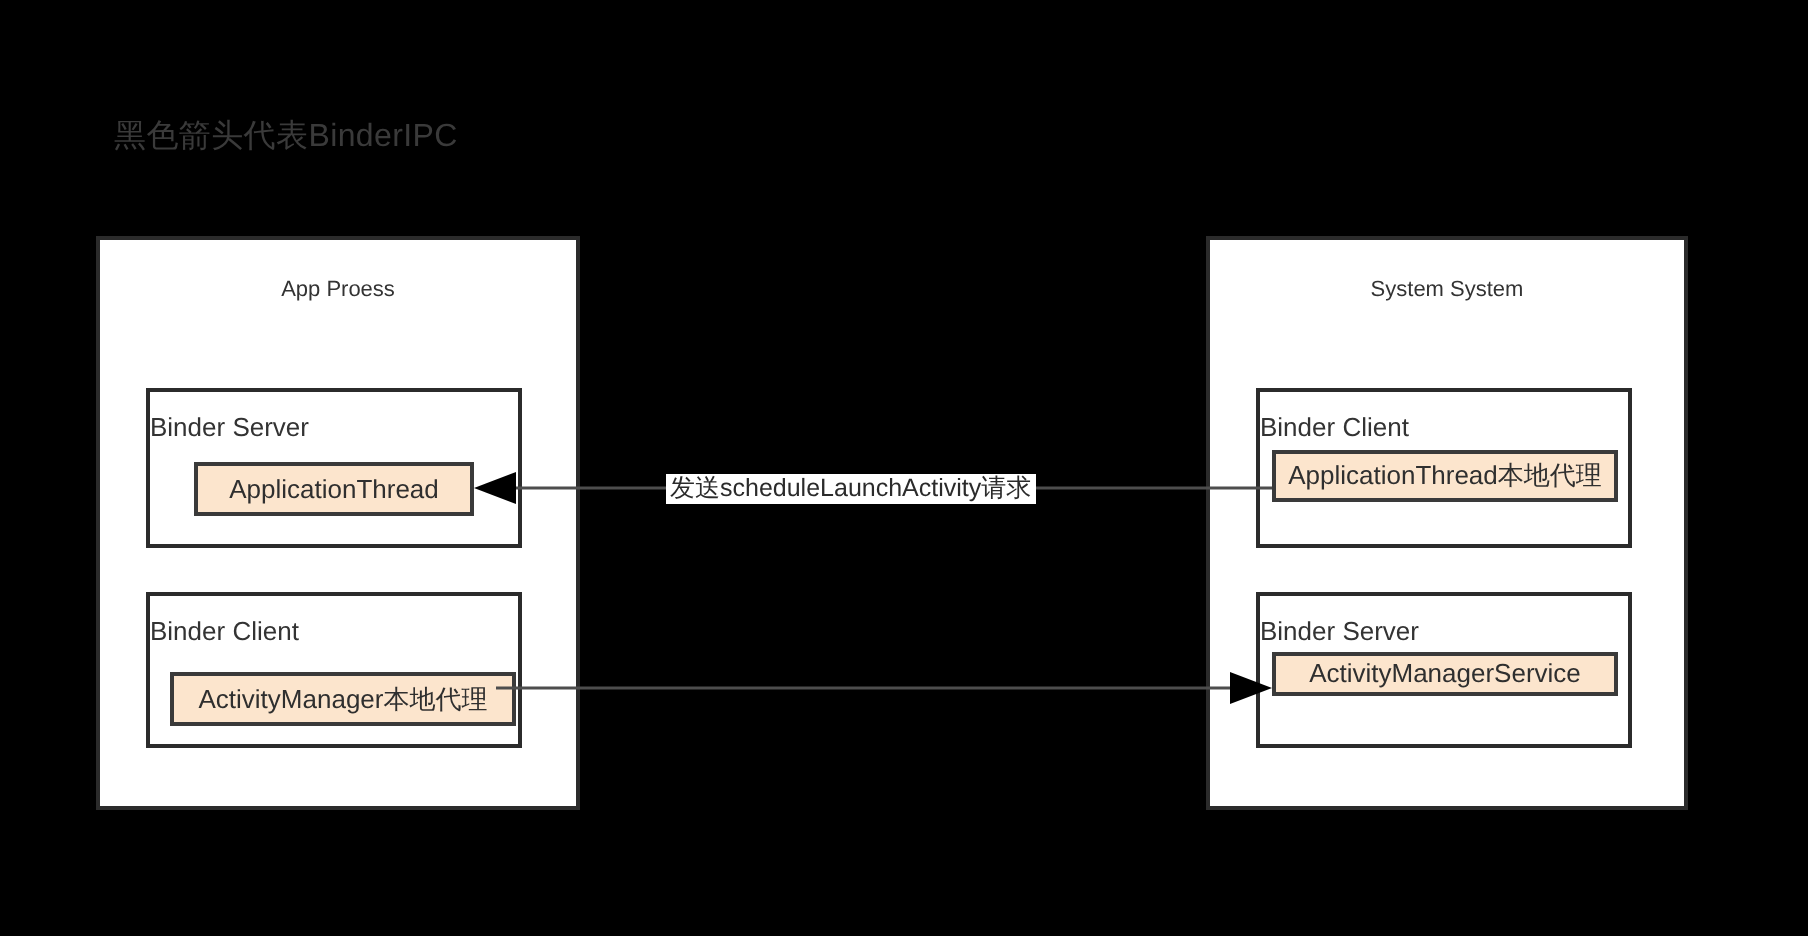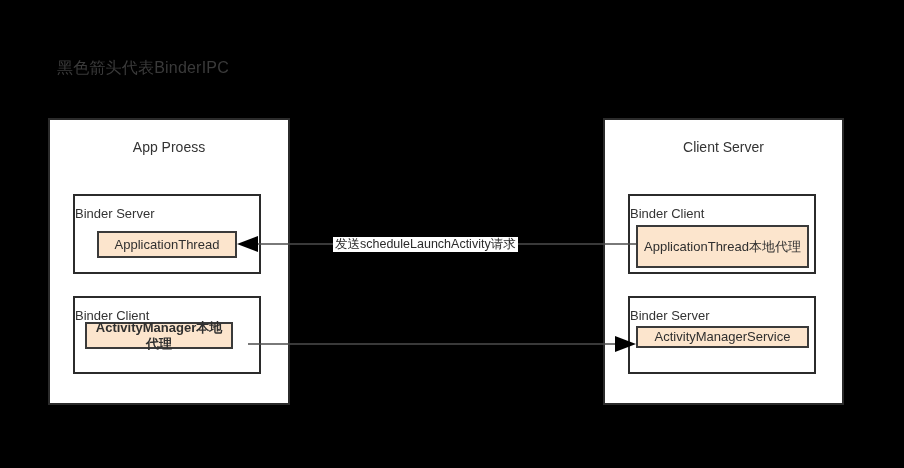--- a/index.html
+++ b/index.html
@@ -43,21 +43,21 @@
   }
   #process-left  { left: 48px;  top: 118px; width: 242px; height: 287px; }
   #process-right { left: 603px; top: 118px; width: 241px; height: 287px; }
 
   .process-title {
     position: absolute;
     left: 0;
     right: 0;
     top: 19px;
     text-align: center;
-    font-size: 14px;
+    font-size: 11px;
     color: #333333;
     white-space: nowrap;
   }
 
   
   .role-box {
     position: absolute;
     background: #ffffff;
     border: 2px solid #2b2b2b;
     box-sizing: border-box;
@@ -88,22 +88,22 @@
     align-items: center;
     justify-content: center;
     text-align: center;
     font-size: 13px;
     color: #2f2f2f;
     line-height: 16px;
     padding: 0 4px;
   }
 
   #comp-application-thread       { left: 97px;  top: 231px; width: 140px; height: 27px; }
-  #comp-activity-manager-proxy   { left: 85px;  top: 322px; width: 148px; height: 27px; font-weight: bold; }
-  #comp-application-thread-proxy { left: 636px; top: 225px; width: 173px; height: 43px; }
+  #comp-activity-manager-proxy   { left: 85px;  top: 336px; width: 173px; height: 27px; }
+  #comp-application-thread-proxy { left: 636px; top: 225px; width: 173px; height: 26px; }
   #comp-activity-manager-service { left: 636px; top: 326px; width: 173px; height: 22px; }
 
   
   #arrow-layer {
     position: absolute;
     left: 0; top: 0;
     width: 904px;
     height: 468px;
     pointer-events: none;
   }
@@ -138,21 +138,21 @@
 
   <div class="component-box" id="comp-application-thread">ApplicationThread</div>
 
   <div class="role-box" id="role-left-bottom">
     <div class="role-title">Binder Client</div>
   </div>
 
   <div class="component-box" id="comp-activity-manager-proxy">ActivityManager本地代理</div>
 
   <div class="process-box" id="process-right">
-    <div class="process-title">Client Server</div>
+    <div class="process-title">System System</div>
   </div>
 
   <div class="role-box" id="role-right-top">
     <div class="role-title">Binder Client</div>
   </div>
 
   <div class="component-box" id="comp-application-thread-proxy">ApplicationThread本地代理</div>
 
   <div class="role-box" id="role-right-bottom">
     <div class="role-title">Binder Server</div>

